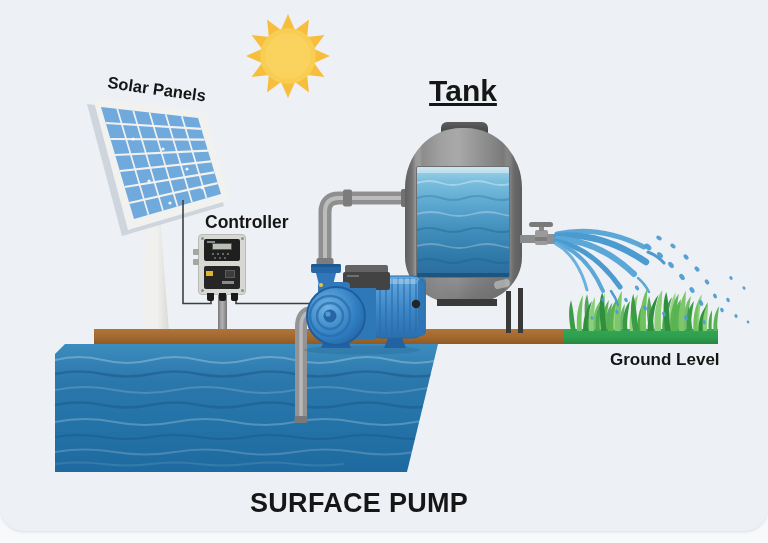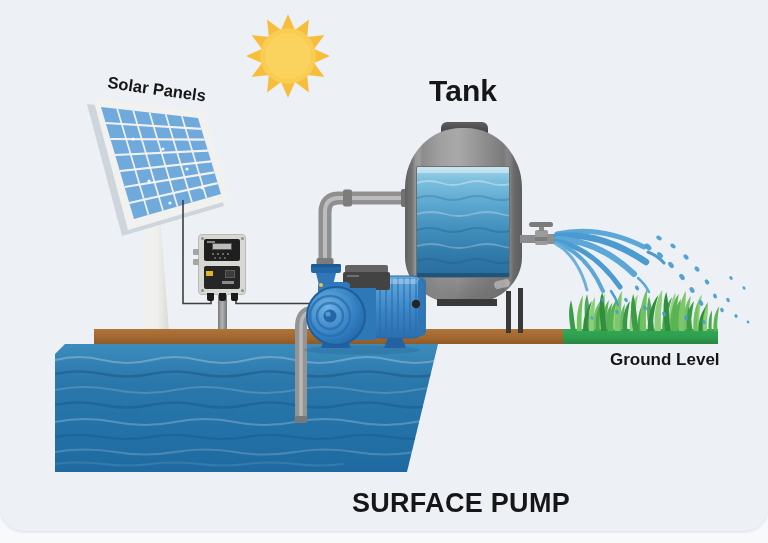--- a/index.html
+++ b/index.html
@@ -262,18 +262,19 @@
       <circle cx="48" cy="64" r="29" fill="url(#pg)" stroke="#1d5f9e" stroke-width="2"></circle>
       <circle cx="42" cy="64" r="20" fill="none" stroke="#2a6cab" stroke-width="2.5" opacity=".75"></circle>
       <circle cx="42" cy="64" r="13" fill="none" stroke="#2a6cab" stroke-width="2.5" opacity=".75"></circle>
       <circle cx="42" cy="64" r="6.5" fill="#2766a6"></circle>
       <circle cx="40" cy="62" r="2.6" fill="#5ea6dc" opacity=".8"></circle>
       <circle cx="33" cy="33" r="2" fill="#e9c43c"></circle>
     </svg>
   </div>
 
   <div class="lbl" style="left:109px;top:73px;font-size:16.5px;transform:rotate(8deg);transform-origin:left top;">Solar Panels</div>
-  <div class="lbl" style="left:403px;top:74px;width:120px;text-align:center;font-size:30px;">Tank</div>
+  <div class="lbl" style="left:205px;top:212px;font-size:17.5px;">Controller</div>
+  <div class="lbl" style="left:403px;top:74px;width:120px;text-align:center;font-size:30px;text-decoration:underline;">Tank</div>
   <div class="lbl" style="left:582px;top:350px;font-size:17px;margin-left:28px;">Ground Level</div>
-  <div class="lbl" style="left:250px;top:488px;width:320px;text-align:right;font-size:27px;letter-spacing:.3px;">SURFACE PUMP</div>
+  <div class="lbl" style="left:250px;top:488px;width:320px;text-align:left;font-size:27px;letter-spacing:.3px;">SURFACE PUMP</div>
 
  </div>
 </div>
 
 </body></html>

